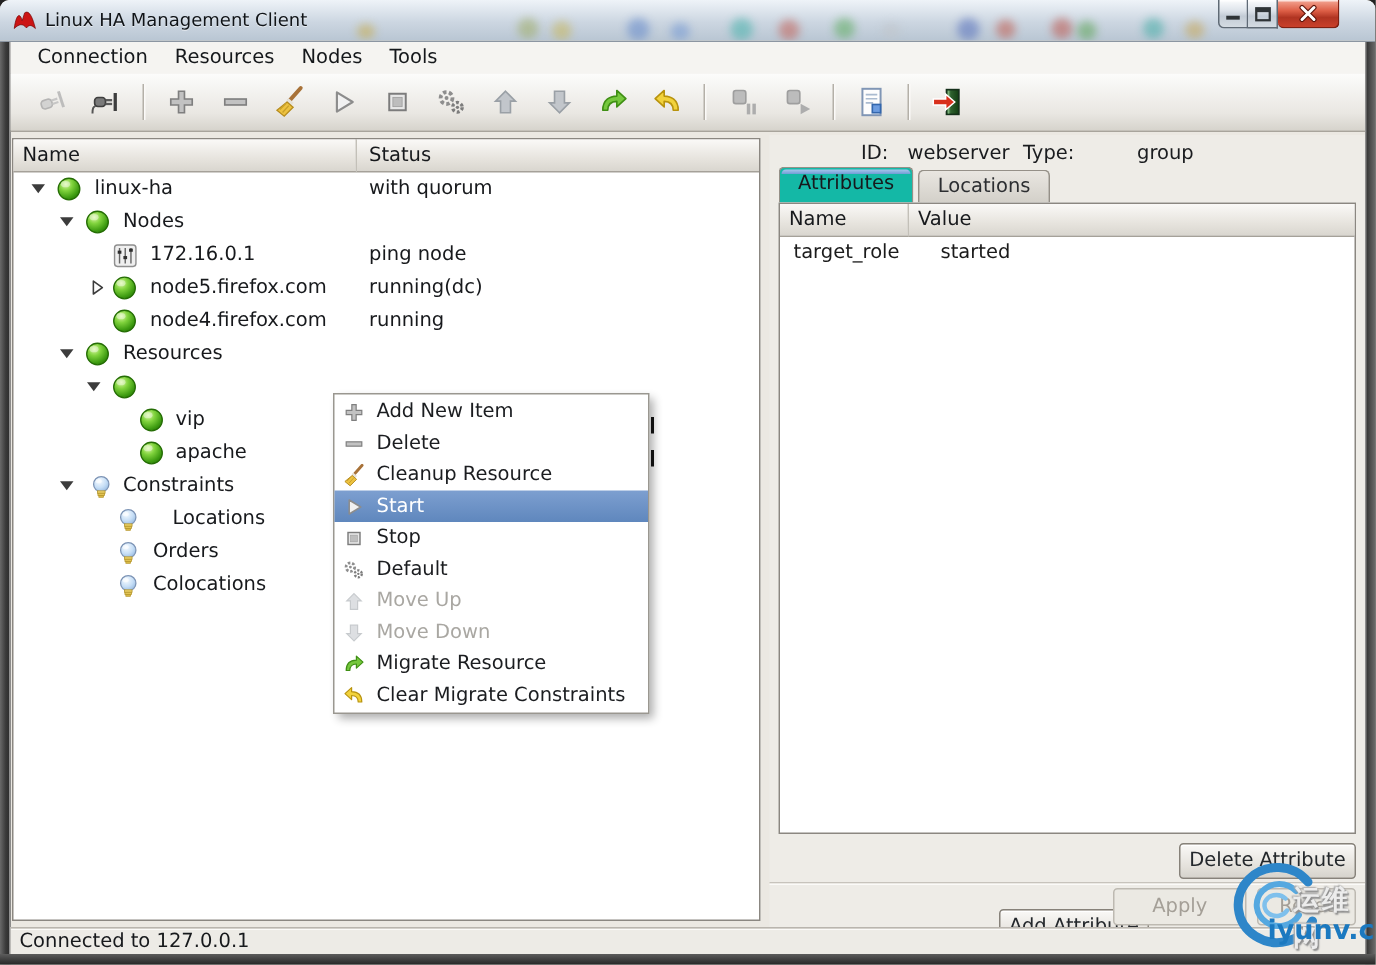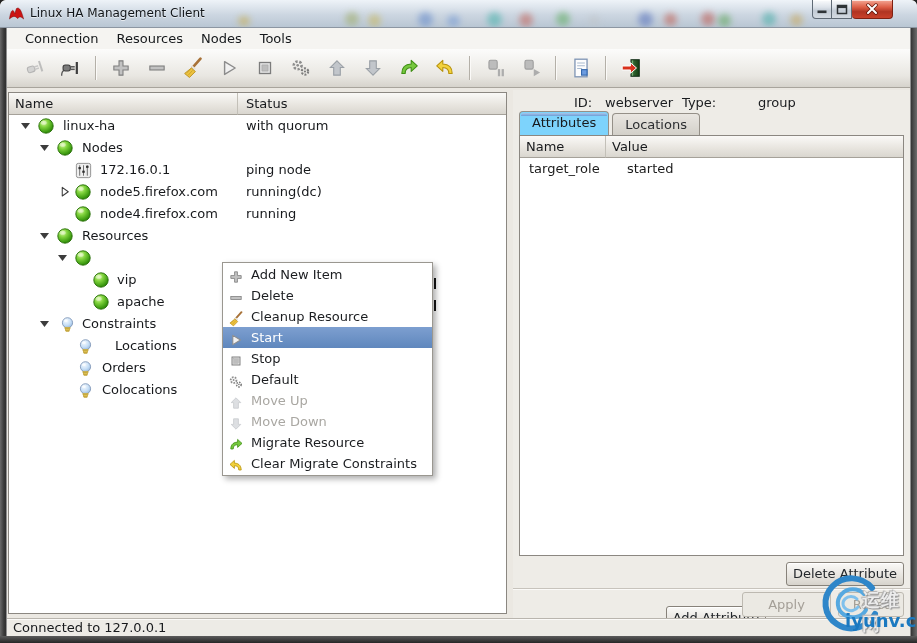--- a/index.html
+++ b/index.html
@@ -57,32 +57,32 @@
   .trow .tstatus{position:absolute;left:237px;top:0;color:#17191c;}
   .d0 .exp{left:9px;} .d0 .tico{left:28px;} .d0 .tname{left:54px;}
   .d1 .exp{left:28px;} .d1 .tico{left:47px;} .d1 .tname{left:73px;}
   .d2 .exp{left:46px;} .d2 .tico{left:65px;} .d2 .tname{left:91px;} .d3 .tico{left:83px;} .d3 .tname{left:108px;}
   .trow.sel{background:linear-gradient(#7fa2d2,#висок 0),linear-gradient(#7d9fd0,#5f87bd);}
   .trow.sel .tname,.trow.sel .tstatus{color:#fff;}
   .frag{position:absolute;width:2px;height:11px;background:#141414;z-index:40;}
   
   .cmenu{position:absolute;left:222px;top:262px;width:211px;background:#fff;
     border:1px solid #9a9790;box-shadow:3px 3px 6px rgba(0,0,0,.32);z-index:50;padding:1px 0;}
-  .mitem{position:relative;height:21px;line-height:21px;display:flex;align-items:flex-end;color:#1b1d20;}
+  .mitem{position:relative;height:21px;line-height:21px;display:flex;align-items:center;color:#1b1d20;}
   .mitem .mico{width:16px;height:16px;margin:0 7px 0 5px;flex:none;}
   .mitem.hl{background:linear-gradient(#7d9fd0,#5f87bd);color:#fff;}
   .mitem.dis{color:#a9a7a2;}
   
   .details{position:absolute;left:513px;top:90px;width:397px;height:528px;background:#eeece7;}
   .idrow{position:absolute;top:5px;left:0;width:100%;height:16px;}
   .idrow span{position:absolute;top:0;color:#1a1c1f;}
   .tabs{position:absolute;left:6px;top:21px;height:24px;display:flex;align-items:flex-end;}
   .tab{padding:0 12px;line-height:22px;border:1px solid #959088;border-bottom:none;
     border-radius:4px 4px 0 0;margin-right:3px;}
-  .tab.active{position:relative;height:24px;background:#7dd3fc;color:#17191c;}
+  .tab.active{position:relative;height:24px;background:#14b8a6;color:#17191c;}
   .tab.active::before{content:"";position:absolute;left:1px;right:1px;top:1px;height:3px;
     background:linear-gradient(#a8c6ec,#6f9ed6);border-radius:3px 3px 0 0;}
   .tab.inactive{height:22px;background:linear-gradient(#e9e6e1,#d3d0c9);color:#2c2e31;}
   .attr-frame{position:absolute;left:6px;top:45px;width:385px;height:421px;background:#fff;
     border:1px solid #8b8781;}
   .attr-head{display:flex;height:22px;}
   .attr-head .hcell.name2{width:86px;}
   .attr-head .hcell.value2{flex:1;border-right:none;}
   .attr-row{position:relative;height:22px;line-height:22px;}
   .attr-row .an{position:absolute;left:9px;}

